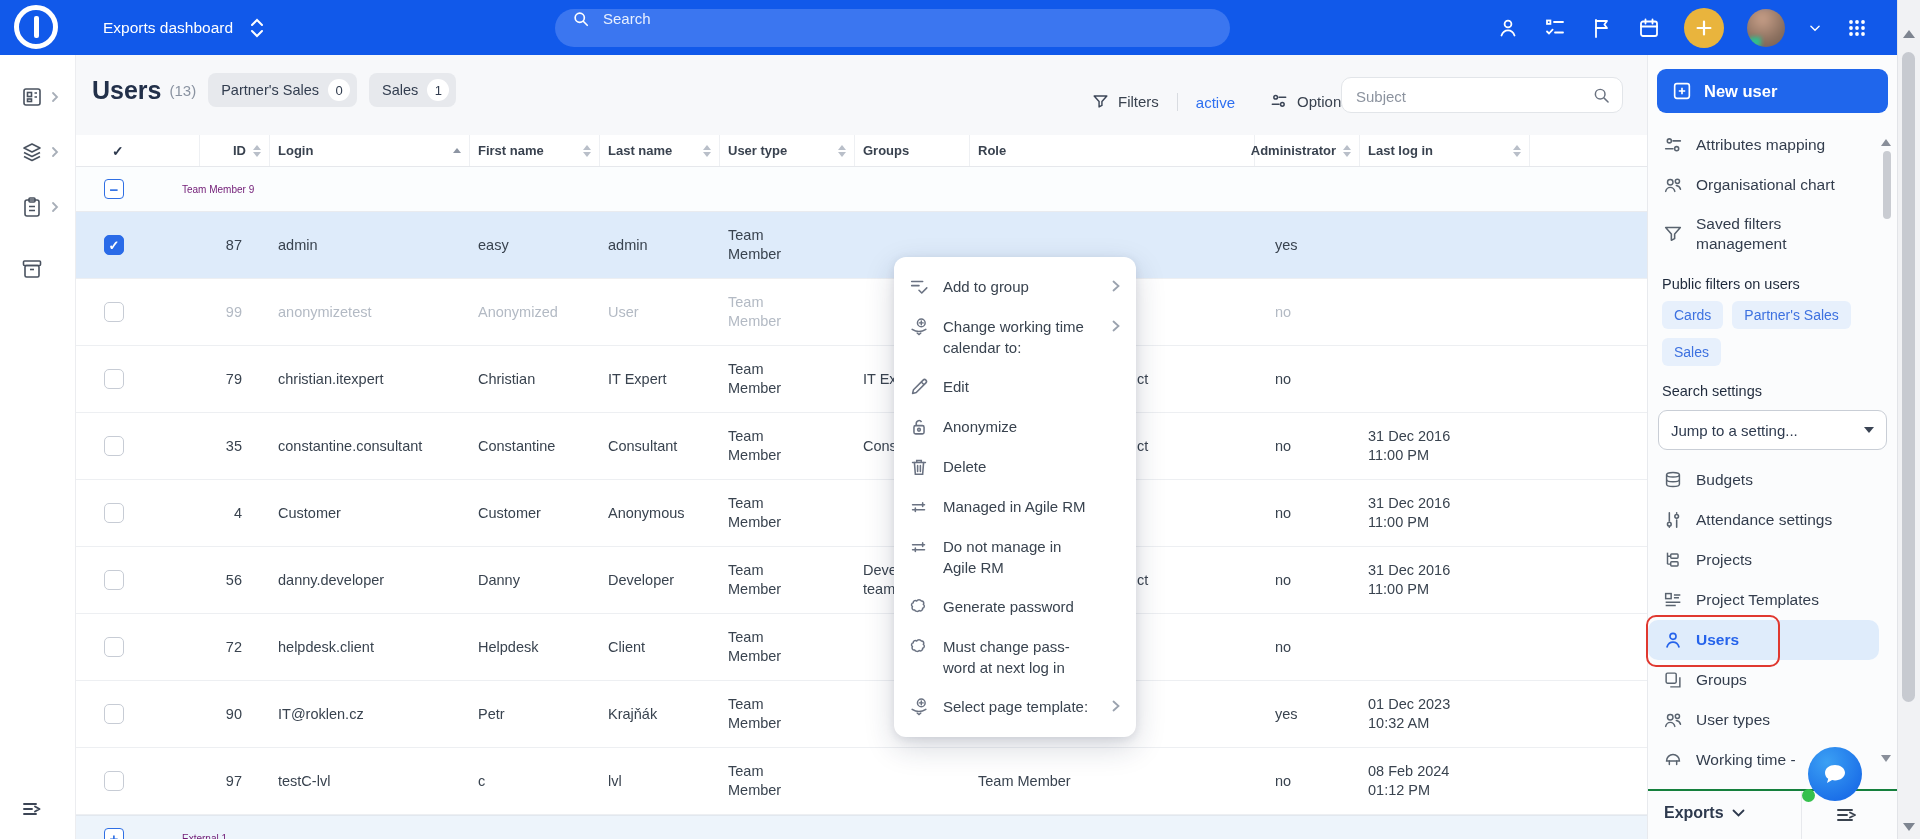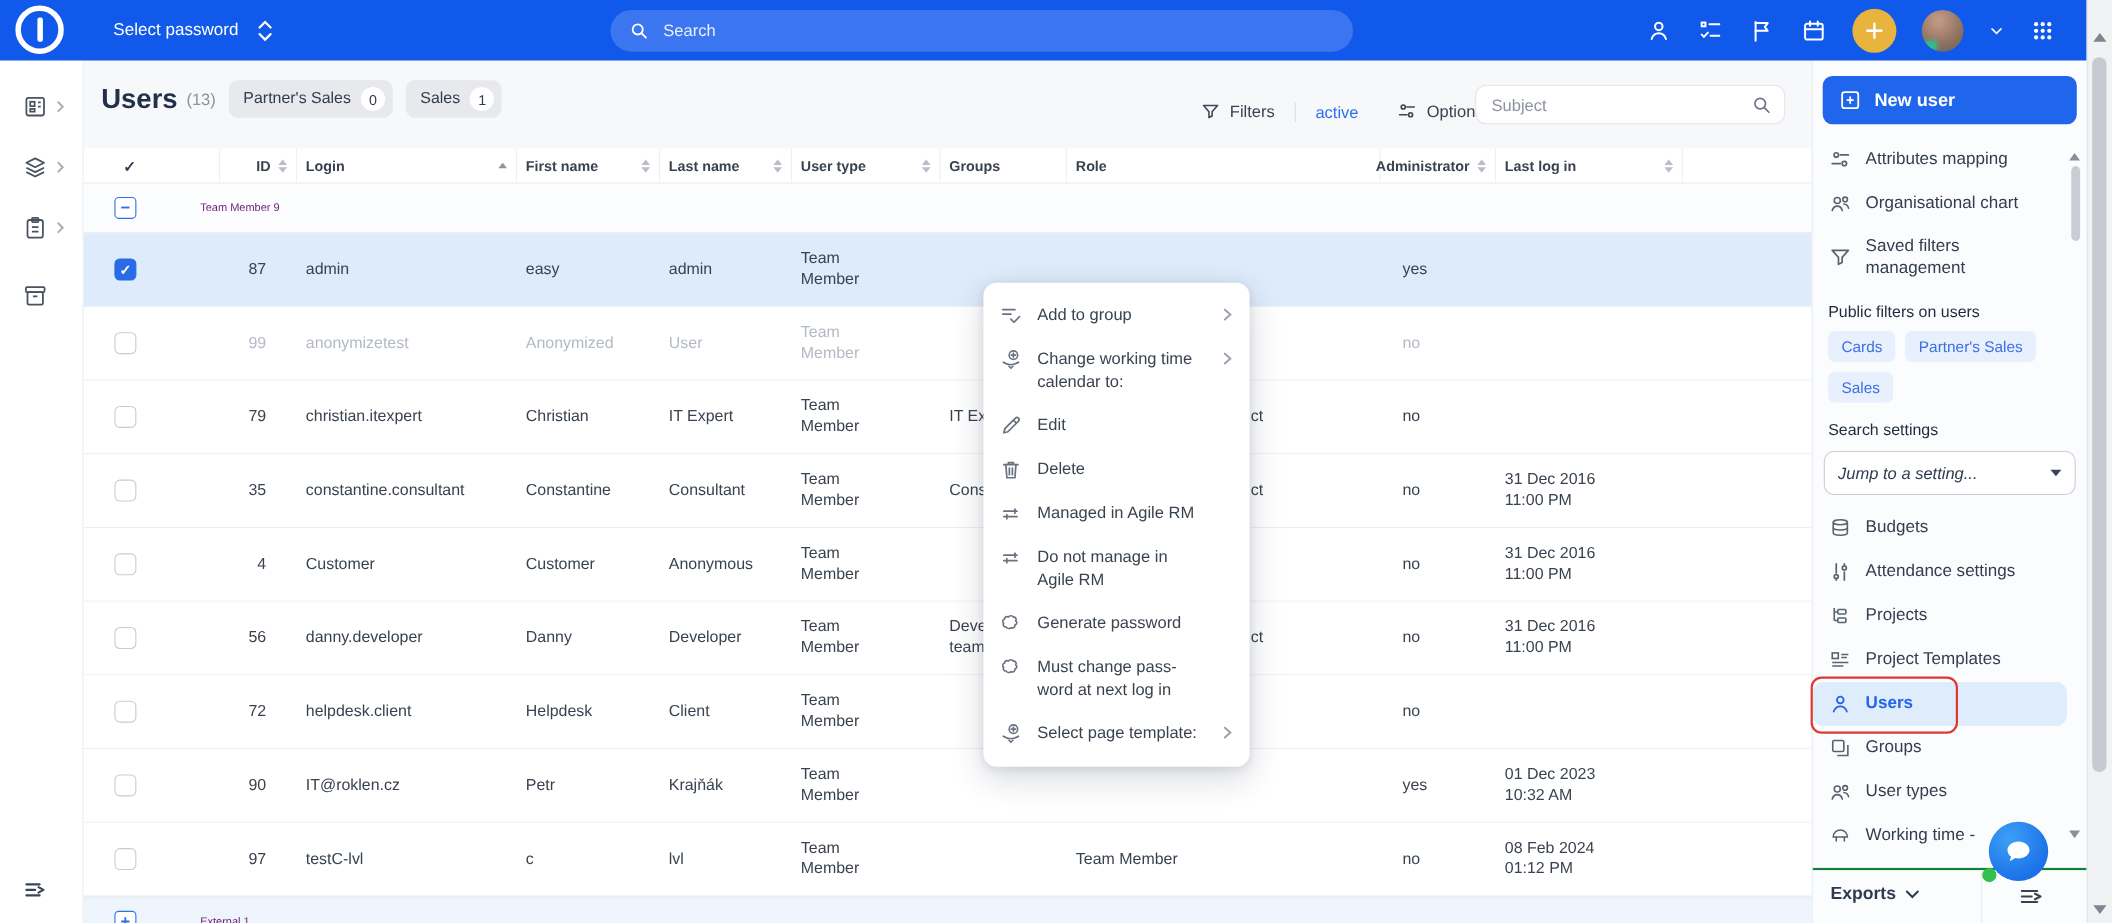--- a/index.html
+++ b/index.html
@@ -7,21 +7,21 @@
        font-family:"Liberation Sans",sans-serif;-webkit-font-smoothing:antialiased;}
   svg{display:block;}
   .pre{white-space:pre-line;}
 
   
   .topbar{position:absolute;left:0;top:0;width:1897px;height:55px;background:#1159EA;z-index:10;}
   .logo{position:absolute;left:14px;top:5px;width:44px;height:44px;}
   .logo .ring{position:absolute;inset:0;border:5px solid #fff;border-radius:50%;}
   .logo .bar{position:absolute;left:50%;top:9px;width:9px;height:26px;margin-left:-4.5px;background:#fff;border-radius:4px;border:2px solid #1159EA;box-sizing:border-box;}
   .dash{position:absolute;left:103px;top:0;height:55px;display:flex;align-items:center;gap:16px;color:#fff;font-size:15.5px;}
-  .search-pill{position:absolute;left:555px;top:9px;width:675px;height:38px;border-radius:19px;background:#3B76F0;display:flex;align-items:center;padding:0 16px;gap:10px;box-sizing:border-box;}
+  .search-pill{position:absolute;left:555px;top:9px;width:675px;height:38px;border-radius:19px;background:#3B76F0;display:flex;align-items:flex-start;padding:0 16px;gap:10px;box-sizing:border-box;}
   .search-pill input{flex:1;background:transparent;border:none;outline:none;color:#fff;font-size:15px;font-family:inherit;}
   .search-pill input::placeholder{color:#E8F0FF;opacity:1;}
   .tb-right{position:absolute;right:28px;top:0;height:55px;display:flex;align-items:center;gap:23px;}
   .plus-btn{width:40px;height:40px;border-radius:50%;background:#E9B43D;display:flex;align-items:center;justify-content:center;}
   .avatar{width:38px;height:38px;border-radius:50%;overflow:hidden;position:relative;}
   .avatar .ph{position:absolute;inset:-4px;background:
      radial-gradient(circle at 42% 30%,#C9A089 0%,#8A6F5E 55%,#6C584C 100%);filter:blur(3px);}
   .avatar .grn{position:absolute;left:2px;bottom:0px;width:12px;height:10px;background:#2FBE8F;filter:blur(2px);}
 
   
@@ -91,21 +91,21 @@
   .mi.hl::after{content:"";position:absolute;left:7px;top:50%;transform:translateY(-50%);width:138px;height:42px;border:2.5px solid #E0382F;border-radius:10px;pointer-events:none;}
 
   
   .panel{position:absolute;left:1647px;top:55px;width:250px;bottom:0;background:#FBFCFD;border-left:1px solid #E8EAEE;z-index:6;box-sizing:border-box;}
   .newuser{margin:14px 9px 12px;height:44px;background:#1F66EC;border-radius:9px;color:#fff;display:flex;align-items:center;gap:11px;padding:0 14px;font-size:16.5px;font-weight:bold;text-align:center;}
   .pitem{display:flex;align-items:center;gap:12px;padding:9px 14px;font-size:15.5px;color:#333D4D;position:relative;line-height:20px;}
   .pitem .pico{flex:none;width:22px;height:22px;}
   .phead2{font-size:14.5px;font-weight:normal;color:#1F2A3C;padding:13px 14px 7px;}
   .pills{display:flex;flex-wrap:wrap;gap:9px;padding:2px 14px 4px;}
   .pill{background:#E7F0FC;color:#3D71E0;font-size:14px;padding:6px 12px;border-radius:6px;}
-  .pselect{margin:4px 10px 10px;height:38px;border:1px solid #C9CED6;border-radius:9px;background:#fff;display:flex;align-items:center;justify-content:space-between;padding:0 12px;font-size:15px;color:#2E3A4E;font-style:italic;}
+  .pselect{margin:4px 10px 10px;height:38px;border:1px solid #C9CED6;border-radius:9px;background:#fff;display:flex;align-items:center;justify-content:space-between;padding:0 12px;font-size:15px;color:#2E3A4E;}
   .dcaret{width:0;height:0;border-left:5px solid transparent;border-right:5px solid transparent;border-top:6px solid #3A4454;}
   .pitem.active{background:#DFECFB;border-radius:10px;margin-right:18px;color:#2563EB;font-weight:bold;}
   .pitem.active::after{content:"";position:absolute;left:-2px;top:-5px;width:130px;height:48px;border:2.5px solid #E0382F;border-radius:10px;pointer-events:none;}
   .pscroll-up{position:absolute;right:6px;top:84px;border-left:5px solid transparent;border-right:5px solid transparent;border-bottom:7px solid #898F9A;width:0;height:0;}
   .pscroll-thumb{position:absolute;right:6px;top:96px;width:8px;height:68px;background:#C9CCD2;border-radius:4px;}
   .pscroll-down{position:absolute;right:6px;top:700px;border-left:5px solid transparent;border-right:5px solid transparent;border-top:7px solid #898F9A;width:0;height:0;}
   .pfoot{position:absolute;left:0;right:0;bottom:0;height:48px;border-top:2px solid #15803d;background:#FBFCFD;}
   .exports{position:absolute;left:16px;top:13px;font-size:16px;font-weight:bold;color:#2E3A4E;display:flex;align-items:center;gap:8px;}
   .pfoot .vdiv{position:absolute;left:153px;top:0;bottom:0;width:1px;background:#E7E9ED;}
   .pfoot .collapse{position:absolute;right:36px;top:11px;}
@@ -117,21 +117,21 @@
 </style>
 </head>
 <body>
 
 <div class="topbar">
   <div class="logo">
       <div class="ring"></div>
       <div class="bar"></div>
     </div>
   <div class="dash">
-    <span>Select password</span>
+    <span>Exports dashboard</span>
     <span>
       <svg width="16" height="20" viewBox="0 0 16 20" fill="none" stroke="#fff" stroke-width="2" stroke-linecap="round">
           <path d="M3 7l5-5 5 5"></path>
           <path d="M3 13l5 5 5-5"></path>
         </svg>
     </span>
   </div>
   <div class="search-pill">
     <span>
       <svg width="20" height="20" viewBox="0 0 24 24" fill="none" stroke="#fff" stroke-width="2" stroke-linecap="round">
@@ -579,20 +579,30 @@
     <span class="mico">
         <svg width="22" height="22" viewBox="0 0 24 24" fill="none" stroke="#6A7282" stroke-width="1.7" stroke-linejoin="round">
           <path d="M5 19l1-4L16.5 4.5a2.1 2.1 0 0 1 3 3L9 18z"></path>
           <path d="M14.5 6.5l3 3"></path>
         </svg>
       </span>
     <span class="mlabel pre">Edit</span>
   </div>
   <div class="mi">
     <span class="mico">
+        <svg width="22" height="22" viewBox="0 0 24 24" fill="none" stroke="#6A7282" stroke-width="1.7">
+          <rect x="6.5" y="10.5" width="11" height="9" rx="1.8"></rect>
+          <path d="M9 10.5V8a3 3 0 0 1 5.7-1.3"></path>
+          <circle cx="12" cy="15" r="1.5"></circle>
+        </svg>
+      </span>
+    <span class="mlabel pre">Anonymize</span>
+  </div>
+  <div class="mi">
+    <span class="mico">
         <svg width="22" height="22" viewBox="0 0 24 24" fill="none" stroke="#6A7282" stroke-width="1.7" stroke-linecap="round">
           <path d="M5 7h14M9.5 7V5h5v2"></path>
           <path d="M7 7l1 13h8l1-13"></path>
           <path d="M10.5 10.5v6.5M13.5 10.5v6.5"></path>
         </svg>
       </span>
     <span class="mlabel pre">Delete</span>
   </div>
   <div class="mi">
     <span class="mico">

